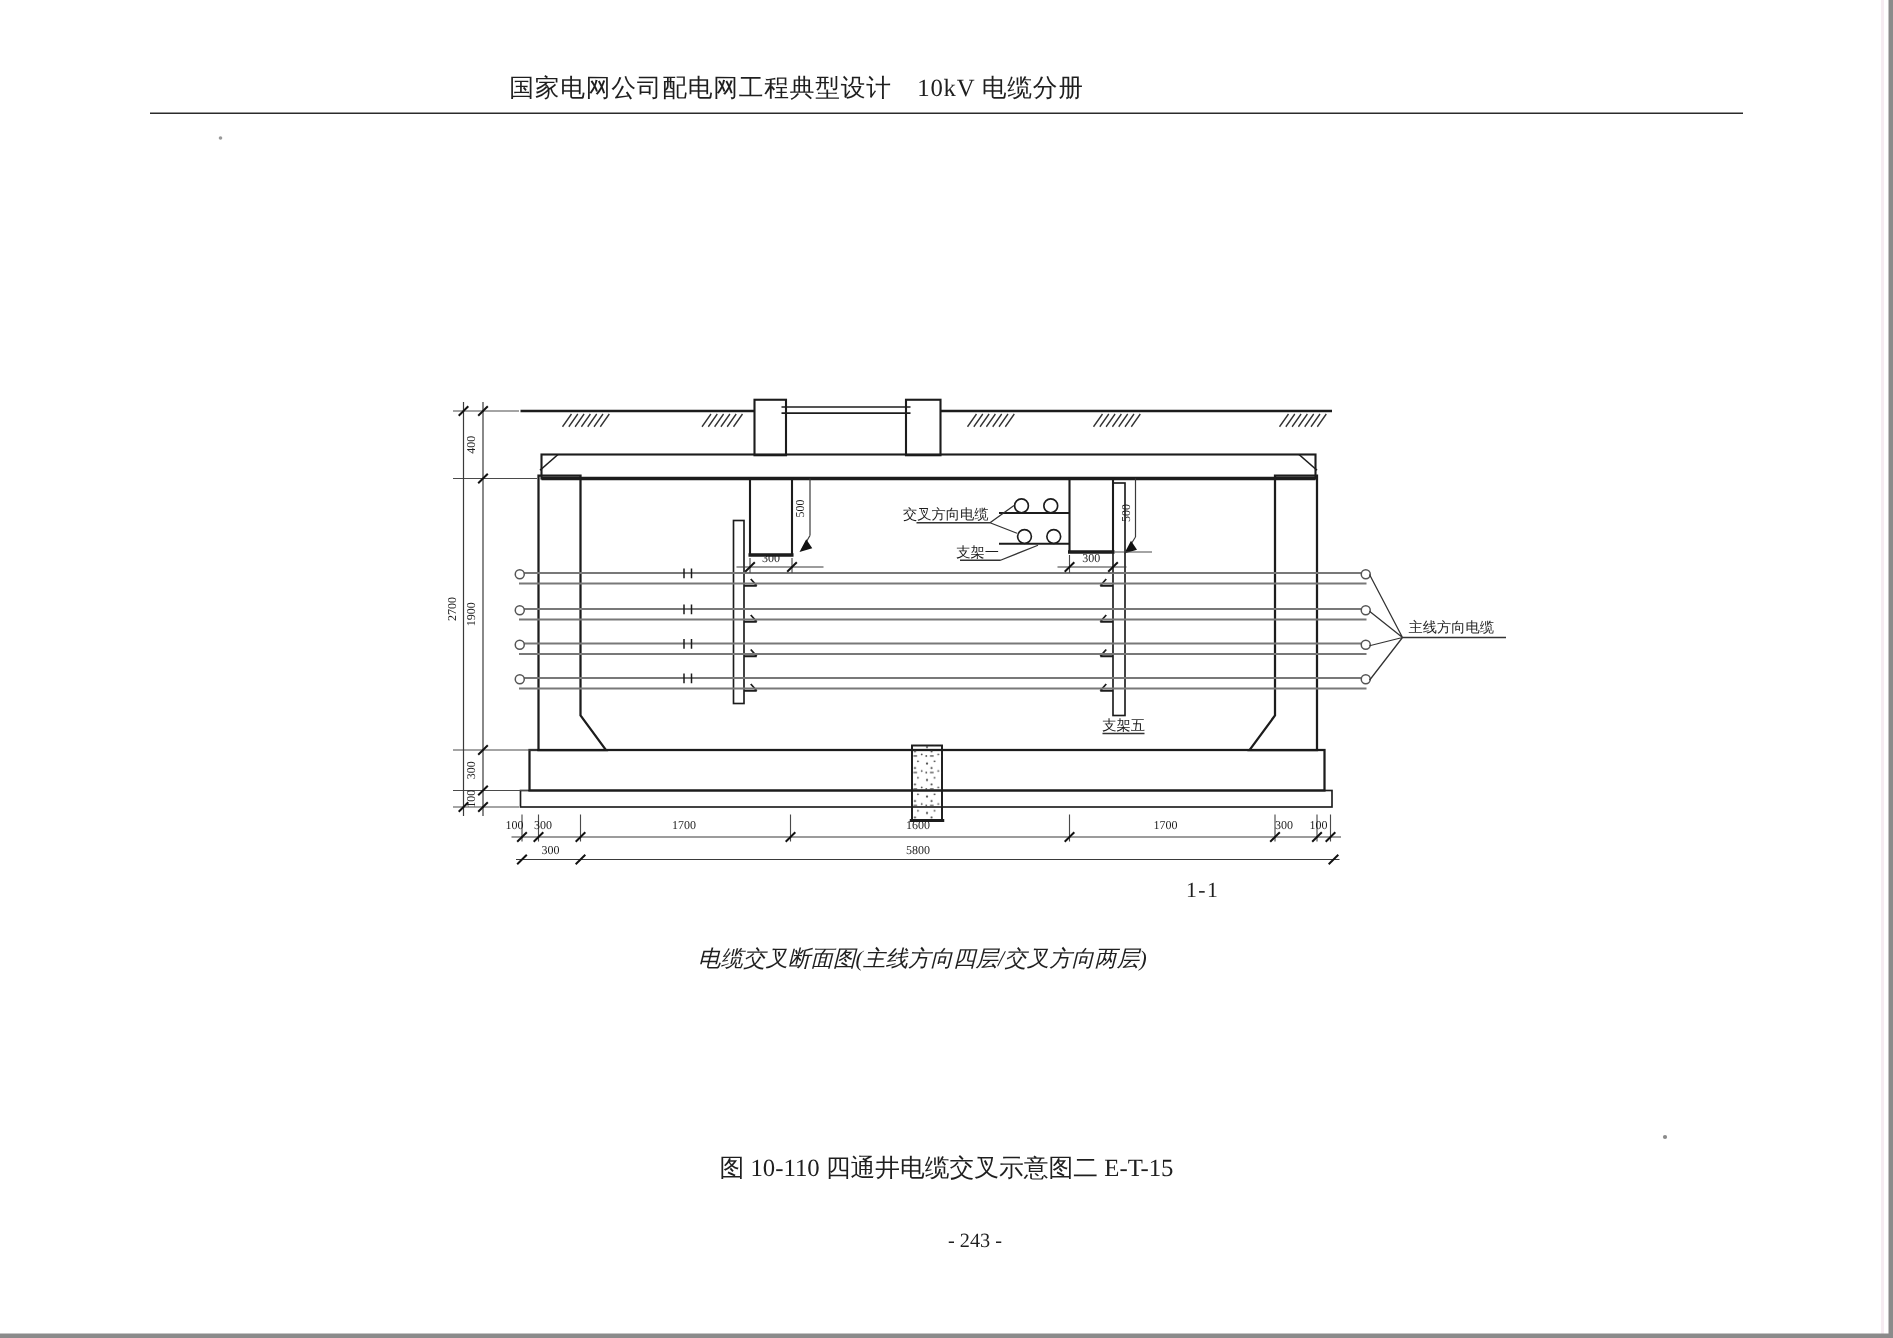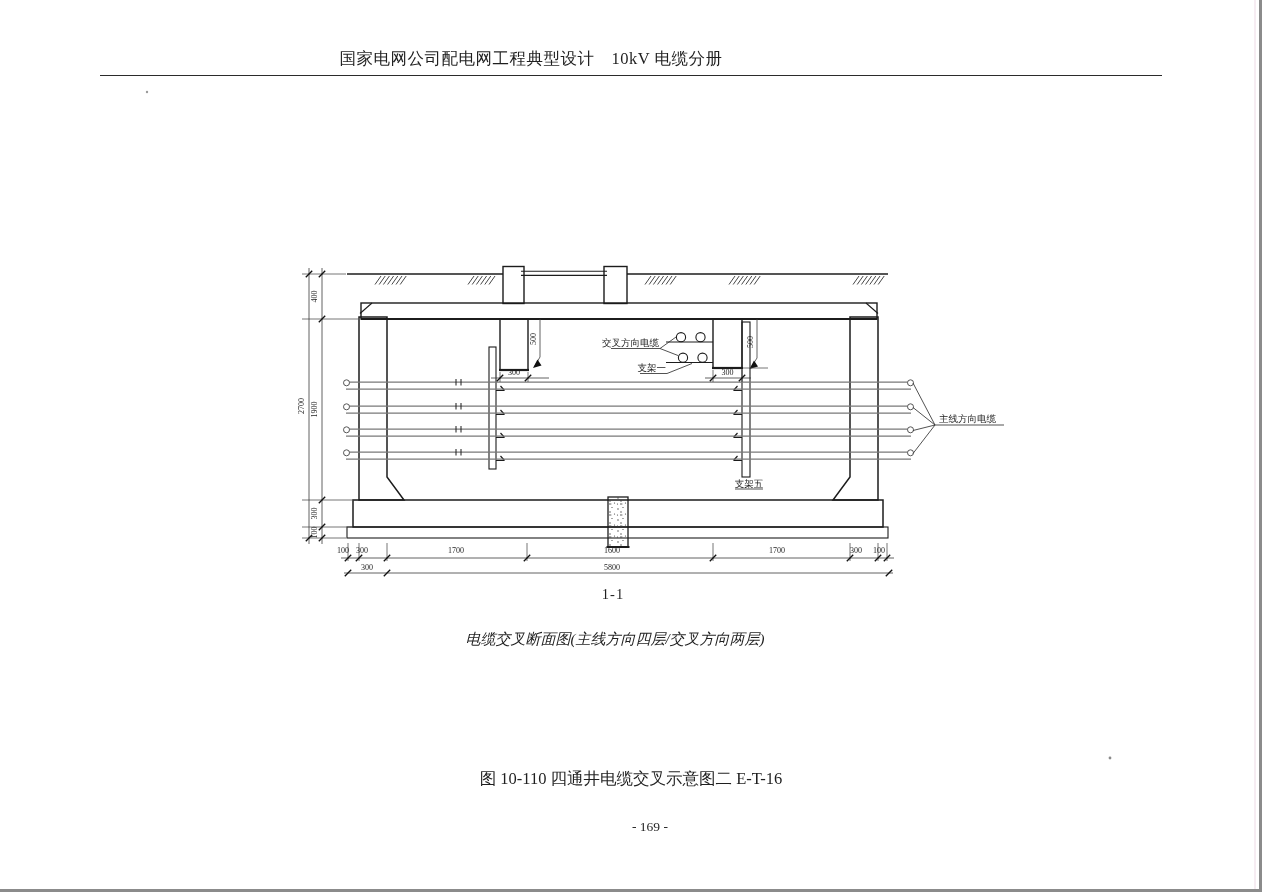--- a/index.html
+++ b/index.html
@@ -4,21 +4,21 @@
 <style>
   html,body{margin:0;padding:0;}
   body{
     width:1262px;height:892px;position:relative;background:#ffffff;
     font-family:"Liberation Serif",serif;color:#1f1f1f;overflow:hidden;
   }
   .abs{position:absolute;}
   .center{text-align:center;}
   #header-title{top:48px;left:0;width:1062px;font-size:16.5px;letter-spacing:.5px;}
   #header-rule{top:75px;left:100px;width:1062px;border-top:1.4px solid #2b2b2b;height:0;}
-  #section-label{top:586px;left:413px;width:400px;font-size:14.5px;letter-spacing:1px;}
+  #section-label{top:586px;left:413px;width:400px;font-size:14.5px;letter-spacing:1px;text-align:right;}
   #drawing-caption{top:630px;left:415px;width:400px;font-size:15px;font-style:italic;}
   #figure-caption{top:768px;left:431px;width:400px;font-size:16.5px;}
   #page-number{top:819px;left:450px;width:400px;font-size:13.5px;}
   #edge-right{top:0;right:0;width:3px;height:892px;background:#8b8b8b;}
   #edge-bottom{bottom:0;left:0;width:1262px;height:3px;background:#8b8b8b;}
   #edge-pink{top:0;right:6px;width:2px;height:892px;background:#f6ecf2;}
   svg{position:absolute;top:0;left:0;}
   svg text{fill:#1e1e1e;}
   .dimtxt{font:8px "Liberation Serif",serif;}
   .cjk{font:9.5px "Liberation Serif",serif;}
@@ -28,22 +28,22 @@
   .cable{stroke:#787878;stroke-width:1.25;fill:none;}
   .leader{stroke:#333;stroke-width:.85;fill:none;}
 </style>
 </head>
 <body>
 
 <div id="header-title" class="abs center">国家电网公司配电网工程典型设计　10kV 电缆分册</div>
 <div id="header-rule" class="abs"></div>
 <div id="section-label" class="abs center">1-1</div>
 <div id="drawing-caption" class="abs center">电缆交叉断面图(主线方向四层/交叉方向两层)</div>
-<div id="figure-caption" class="abs center">图 10-110 四通井电缆交叉示意图二  E-T-16</div>
-<div id="page-number" class="abs center">- 169 -</div>
+<div id="figure-caption" class="abs center">图 10-110 四通井电缆交叉示意图二  E-T-15</div>
+<div id="page-number" class="abs center">- 243 -</div>
 <div id="edge-pink" class="abs"></div>
 <div id="edge-right" class="abs"></div>
 <div id="edge-bottom" class="abs"></div>
 
 <svg width="1262" height="892" viewBox="0 0 1262 892">
   <defs>
     <pattern id="conc" width="16" height="16" patternUnits="userSpaceOnUse">
       <path d="M0,16 L16,0 M0,8 L8,0 M8,16 L16,8" stroke="#3b3b3b" stroke-width=".7" fill="none"></path>
       <circle cx="4" cy="4" r=".8" fill="#2e2e2e"></circle>
       <circle cx="12" cy="10" r=".7" fill="#2e2e2e"></circle>

